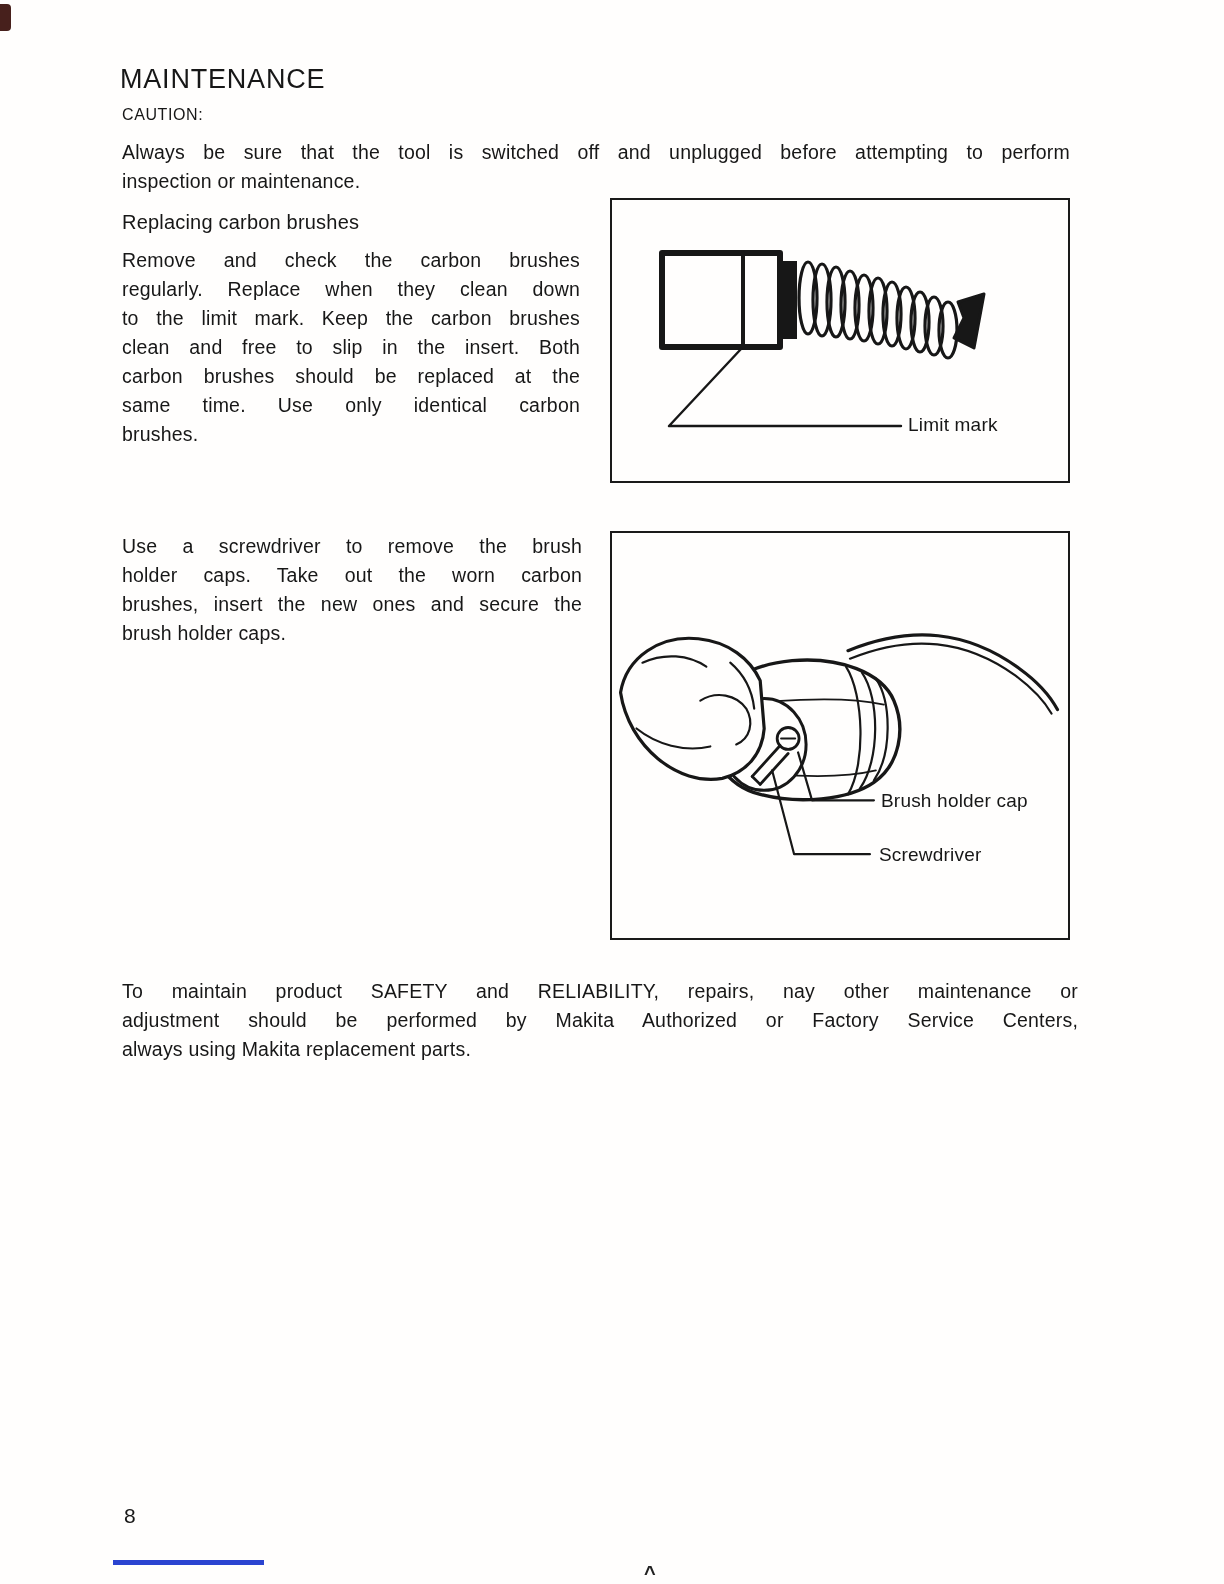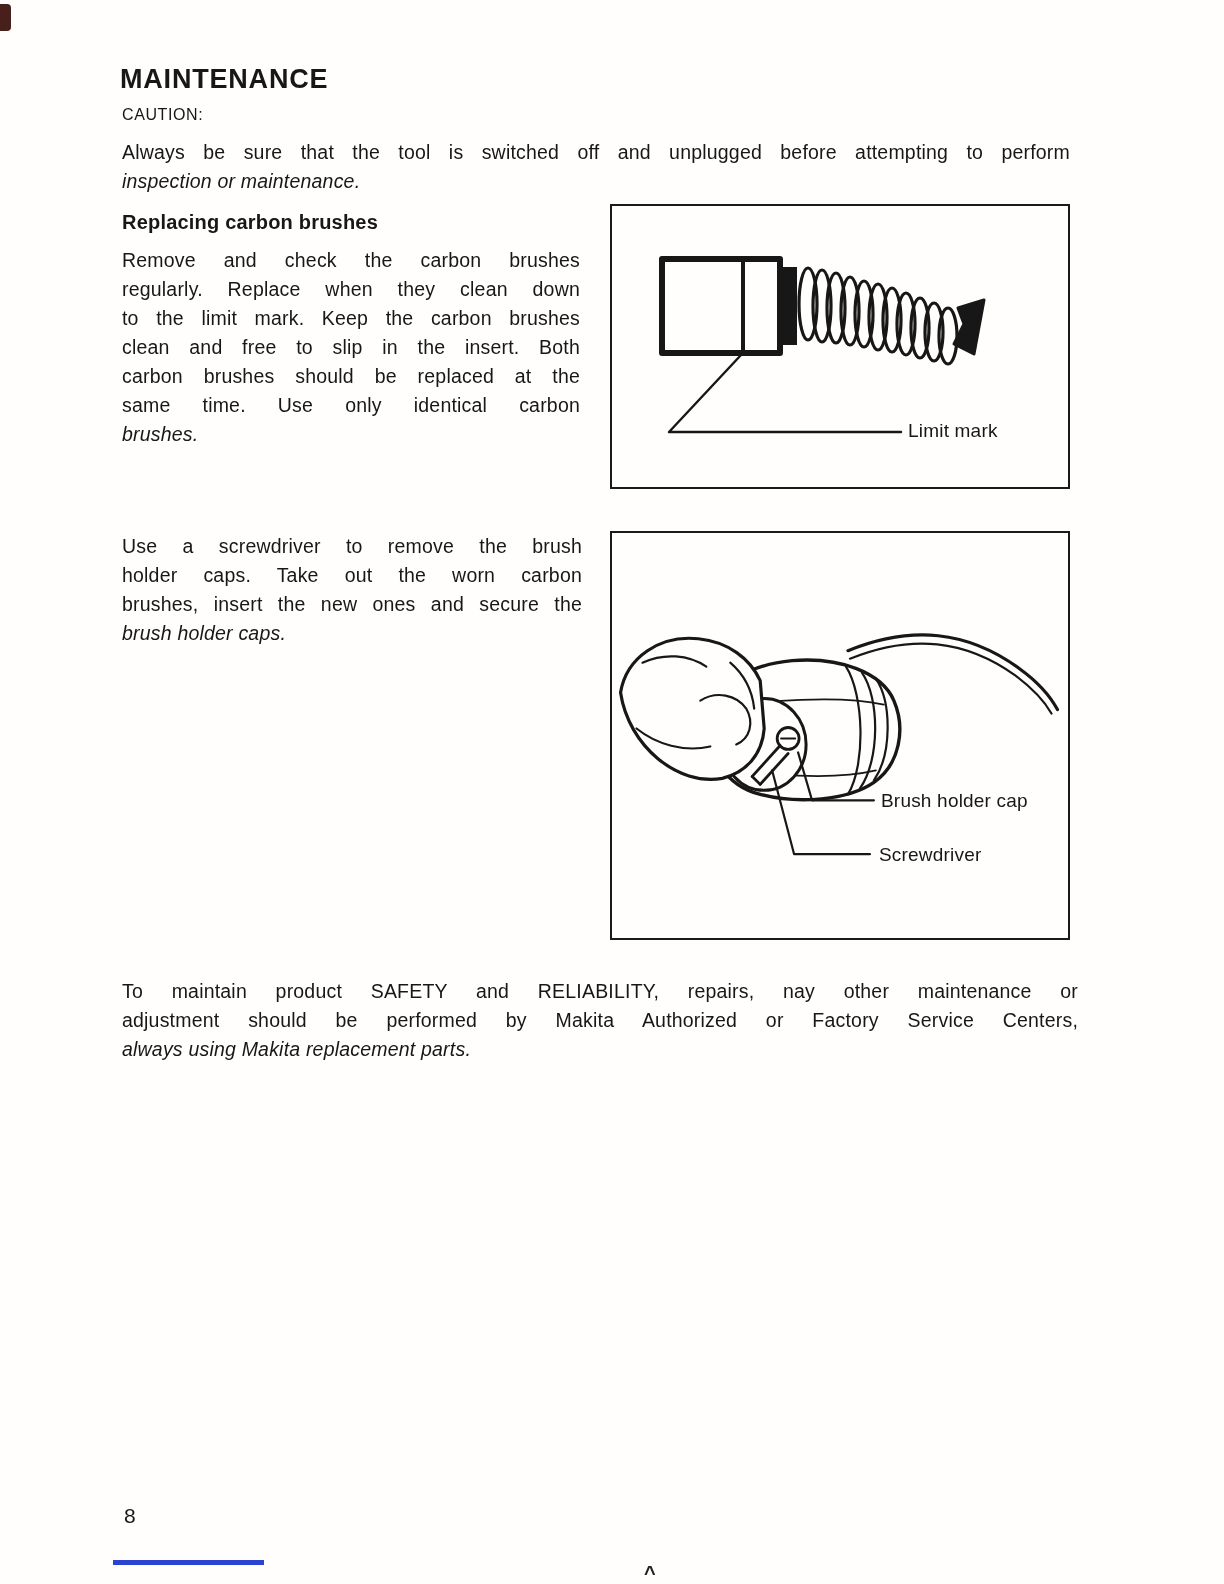--- a/index.html
+++ b/index.html
@@ -10,46 +10,46 @@
     height: 1584px;
     background: #fffefd;
     font-family: "Liberation Sans", sans-serif;
     color: #171717;
     overflow: hidden;
   }
   .abs { position: absolute; }
 
   .title {
     left: 120px; top: 64px;
-    font-size: 27px; font-weight: bold; letter-spacing: 0.8px;
+    font-size: 27px; font-weight: normal; letter-spacing: 0.8px;
   }
   .caution-label {
     left: 122px; top: 106px;
     font-size: 16px; letter-spacing: 0.6px;
   }
   .body-text { font-size: 19.5px; line-height: 29px; letter-spacing: 0.2px; }
   .jline { text-align: justify; text-align-last: justify; }
-  .jline.last { text-align-last: left; font-style: italic; }
+  .jline.last { text-align-last: left; }
 
   .caution-text { left: 122px; top: 138px; width: 948px; }
 
   .section-heading {
     left: 122px; top: 211px;
-    font-size: 20px; font-weight: bold; letter-spacing: 0.2px;
+    font-size: 20px; font-weight: normal; letter-spacing: 0.2px;
   }
   .para-replacing { left: 122px; top: 246px; width: 458px; }
   .para-screwdriver { left: 122px; top: 532px; width: 460px; }
   .para-closing { left: 122px; top: 977px; width: 956px; }
 
   .figure {
     position: absolute;
     border: 2.5px solid #1a1a1a;
     background: #fffefd;
   }
-  .fig1 { left: 610px; top: 204px; width: 460px; height: 285px; }
+  .fig1 { left: 610px; top: 198px; width: 460px; height: 285px; }
   .fig2 { left: 610px; top: 531px; width: 460px; height: 409px; text-align: center; }
   .figure svg { position: absolute; left: 0; top: 0; width: 100%; height: 100%; }
 
   .fig-label {
     position: absolute;
     font-size: 19px; line-height: 21px;
     white-space: nowrap;
     letter-spacing: 0.2px;
   }
   .label-limit-mark { left: 296px; top: 214px; }

